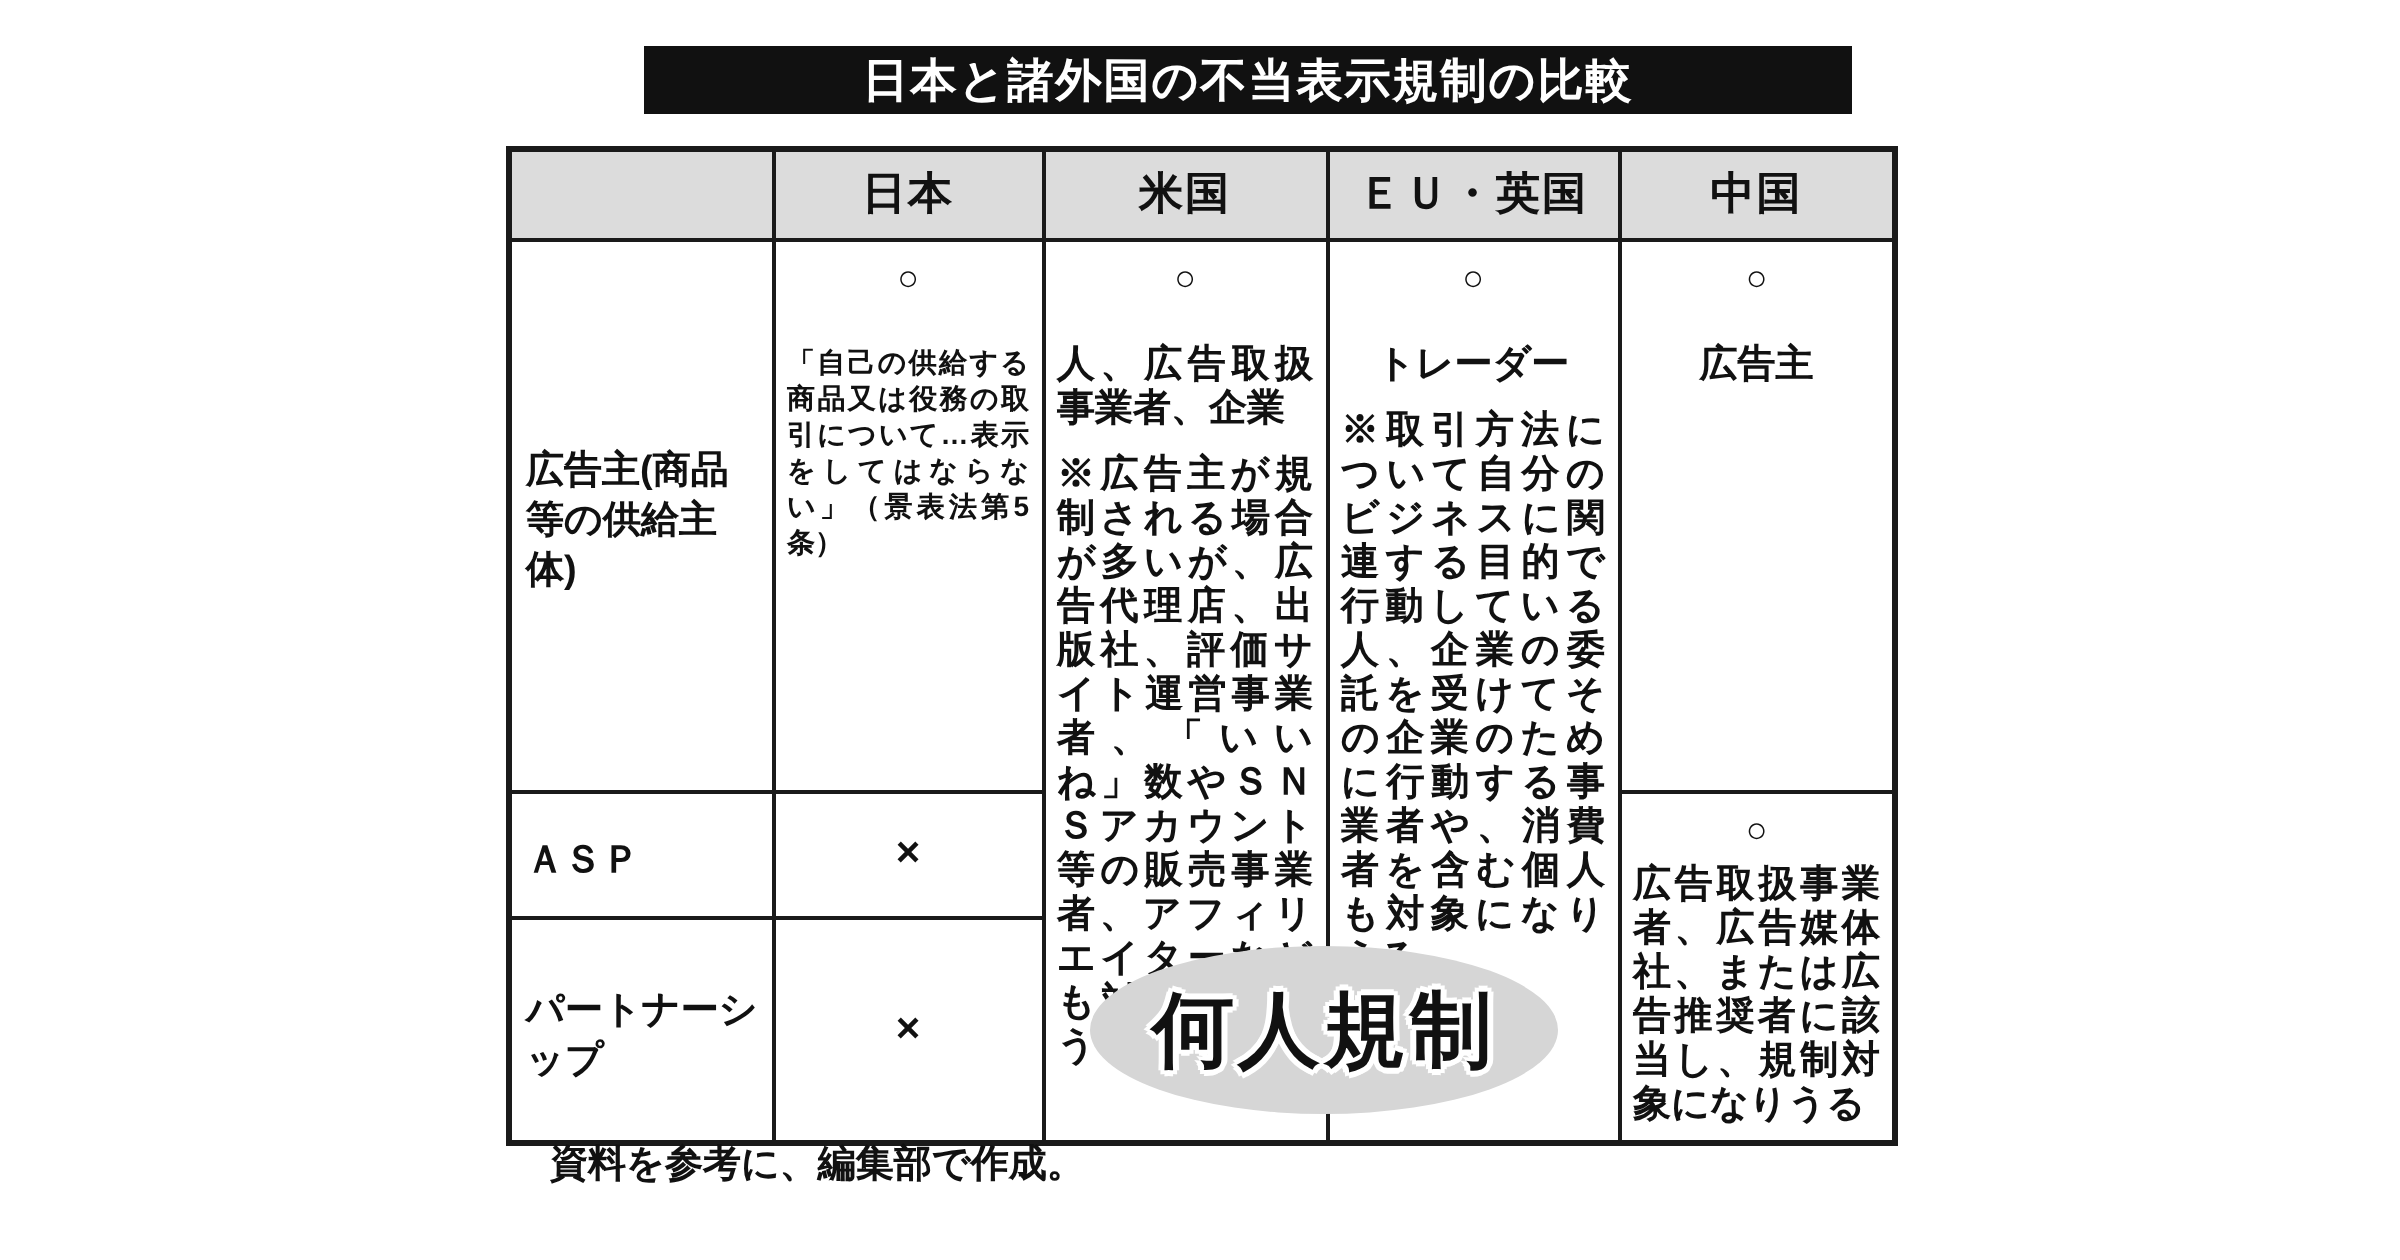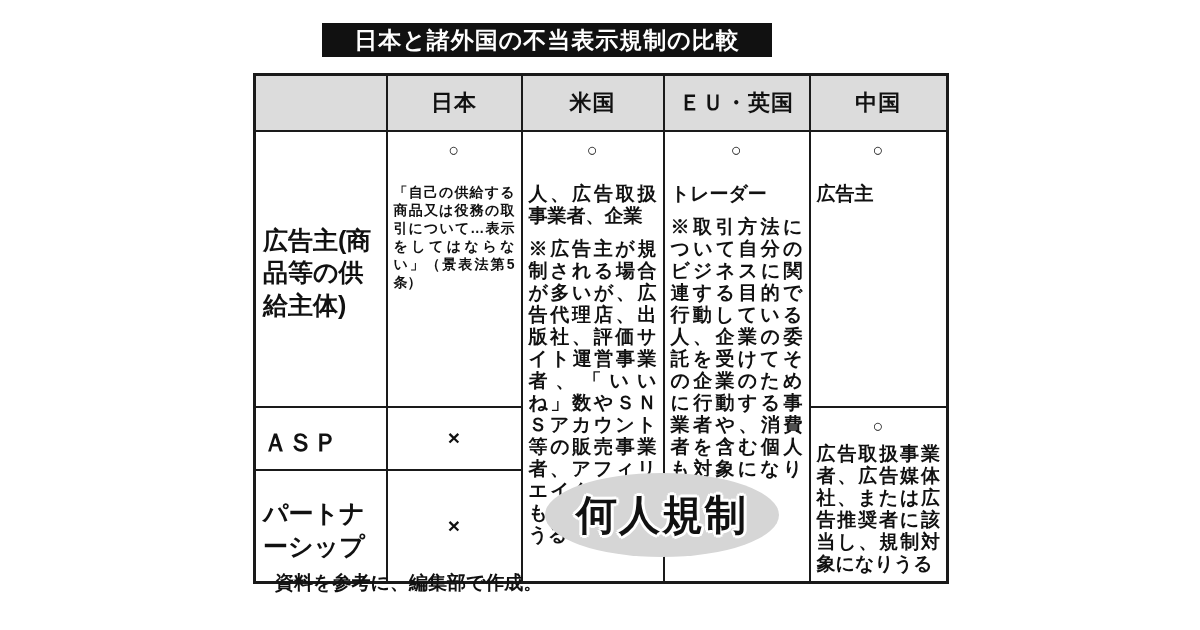--- a/index.html
+++ b/index.html
@@ -17,21 +17,21 @@
     position: relative;
     background: var(--page-bg);
     font-family: "Liberation Sans", sans-serif;
     color: var(--ink);
     overflow: hidden;
   }
 
   .title-bar {
     position: absolute;
     left: 322px; top: 23px;
-    width: 450px; height: 34px;
+    width: 604px; height: 34px;
     background: var(--title-bg);
     display: flex; align-items: center; justify-content: center;
   }
   .title-bar span {
     color: var(--title-fg);
     font-size: 23px; font-weight: 700; letter-spacing: 1px;
     white-space: nowrap;
   }
 
   table.cmp {
@@ -41,37 +41,37 @@
     border-collapse: collapse;
     table-layout: fixed;
     border: 3px solid var(--border);
   }
   .col0 { width: 132px; }
   .col1 { width: 135px; }
   .col2 { width: 142px; }
   .col3 { width: 146px; }
   .col4 { width: 138px; }
 
-  tr.hdr  { height: 56px; }
+  tr.hdr  { height: 45px; }
   tr.r1   { height: 276px; }
   tr.r2   { height: 62px; }
   tr.r3   { height: 110px; }
 
   .cmp th, .cmp td { border: 2px solid var(--border); }
 
   .cmp th {
     background: var(--header-bg);
     font-size: 22px; font-weight: 700;
     text-align: center; vertical-align: middle;
     letter-spacing: 1px;
   }
 
   td.lbl {
     background: #fff;
-    font-size: 25px; font-weight: 700;
+    font-size: 19px; font-weight: 700;
     text-align: left; vertical-align: middle;
     padding: 12px 4px 4px 7px;
     line-height: 1.3;
   }
 
   td.body-cell {
     vertical-align: top;
     padding: 9px 6px 6px 6px;
     background: #fff;
   }
@@ -86,21 +86,21 @@
 
   .txt {
     font-size: 19px; font-weight: 700;
     line-height: 1.16;
     text-align: justify;
     text-justify: inter-character;
     word-break: break-all;
     overflow-wrap: anywhere;
   }
   .txt.jp { font-size: 14px; line-height: 1.3; }
-  .txt.center { word-break: keep-all; }
+  .txt.center { text-align: center; word-break: keep-all; }
   .txt.note { margin-top: 11px; }
 
   td.cross {
     text-align: center; vertical-align: middle;
     font-size: 21px; font-weight: 700;
   }
 
   .ellipse {
     position: absolute;
     left: 545px; top: 473px;

